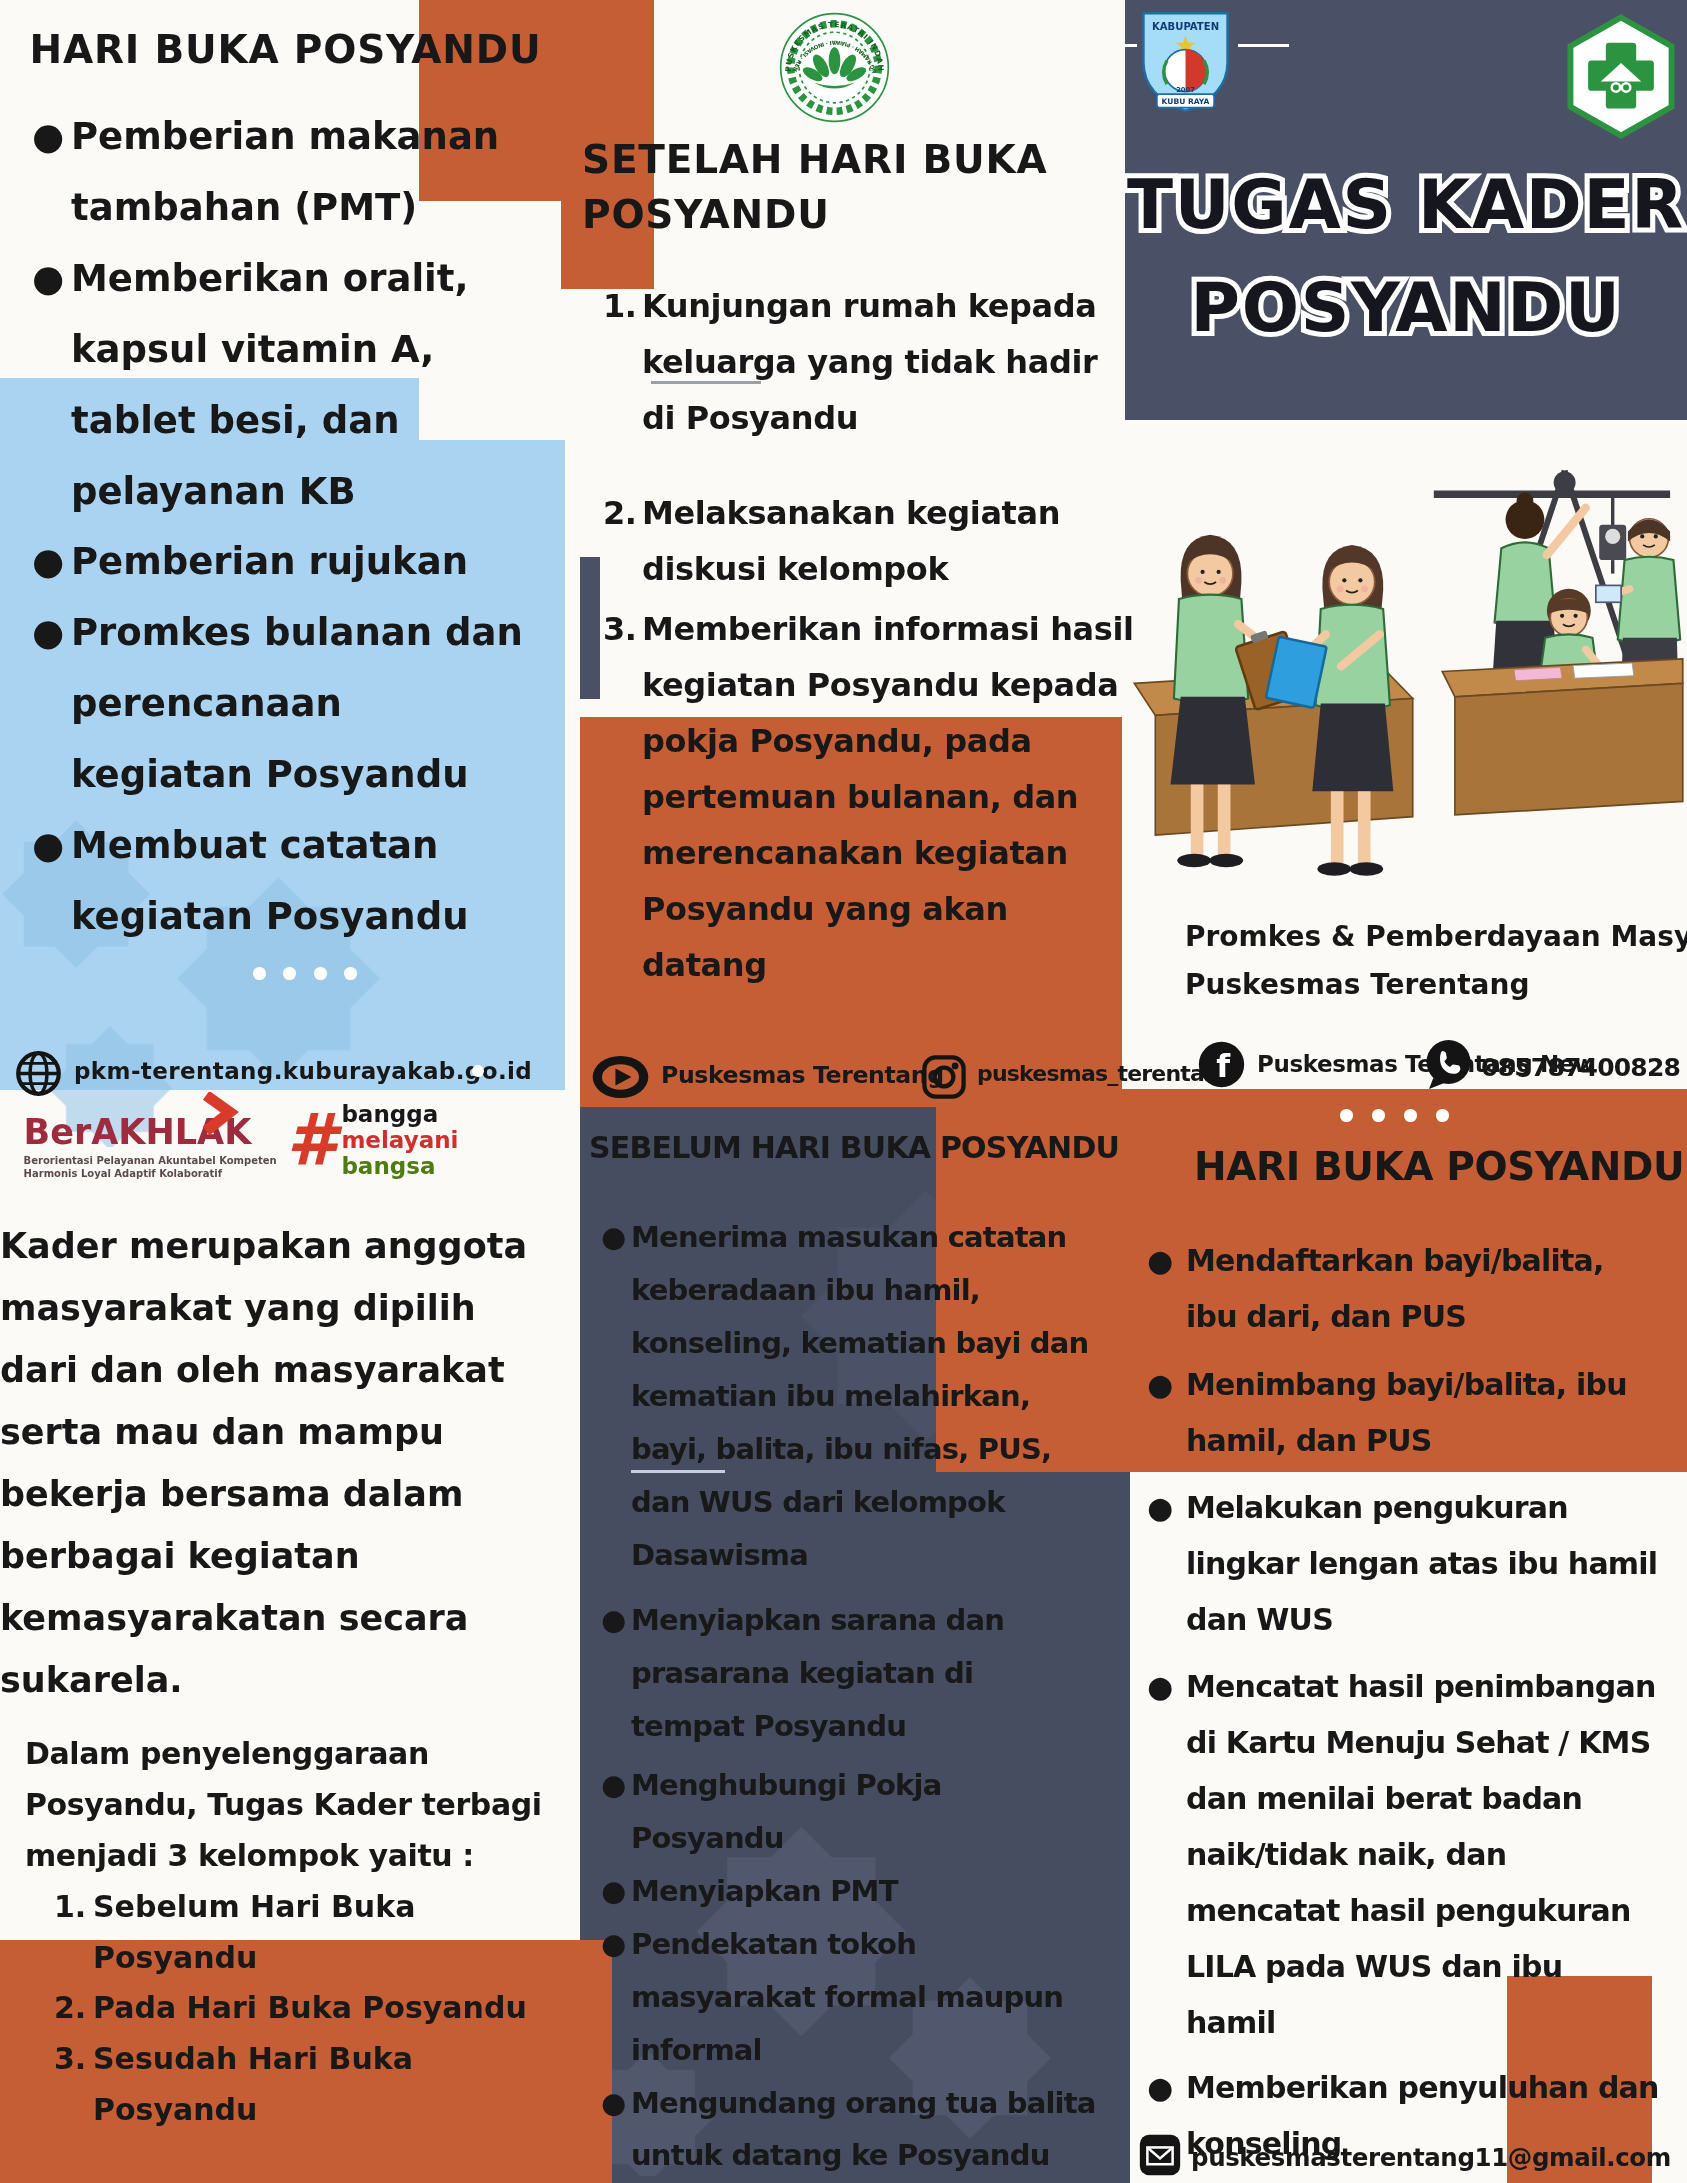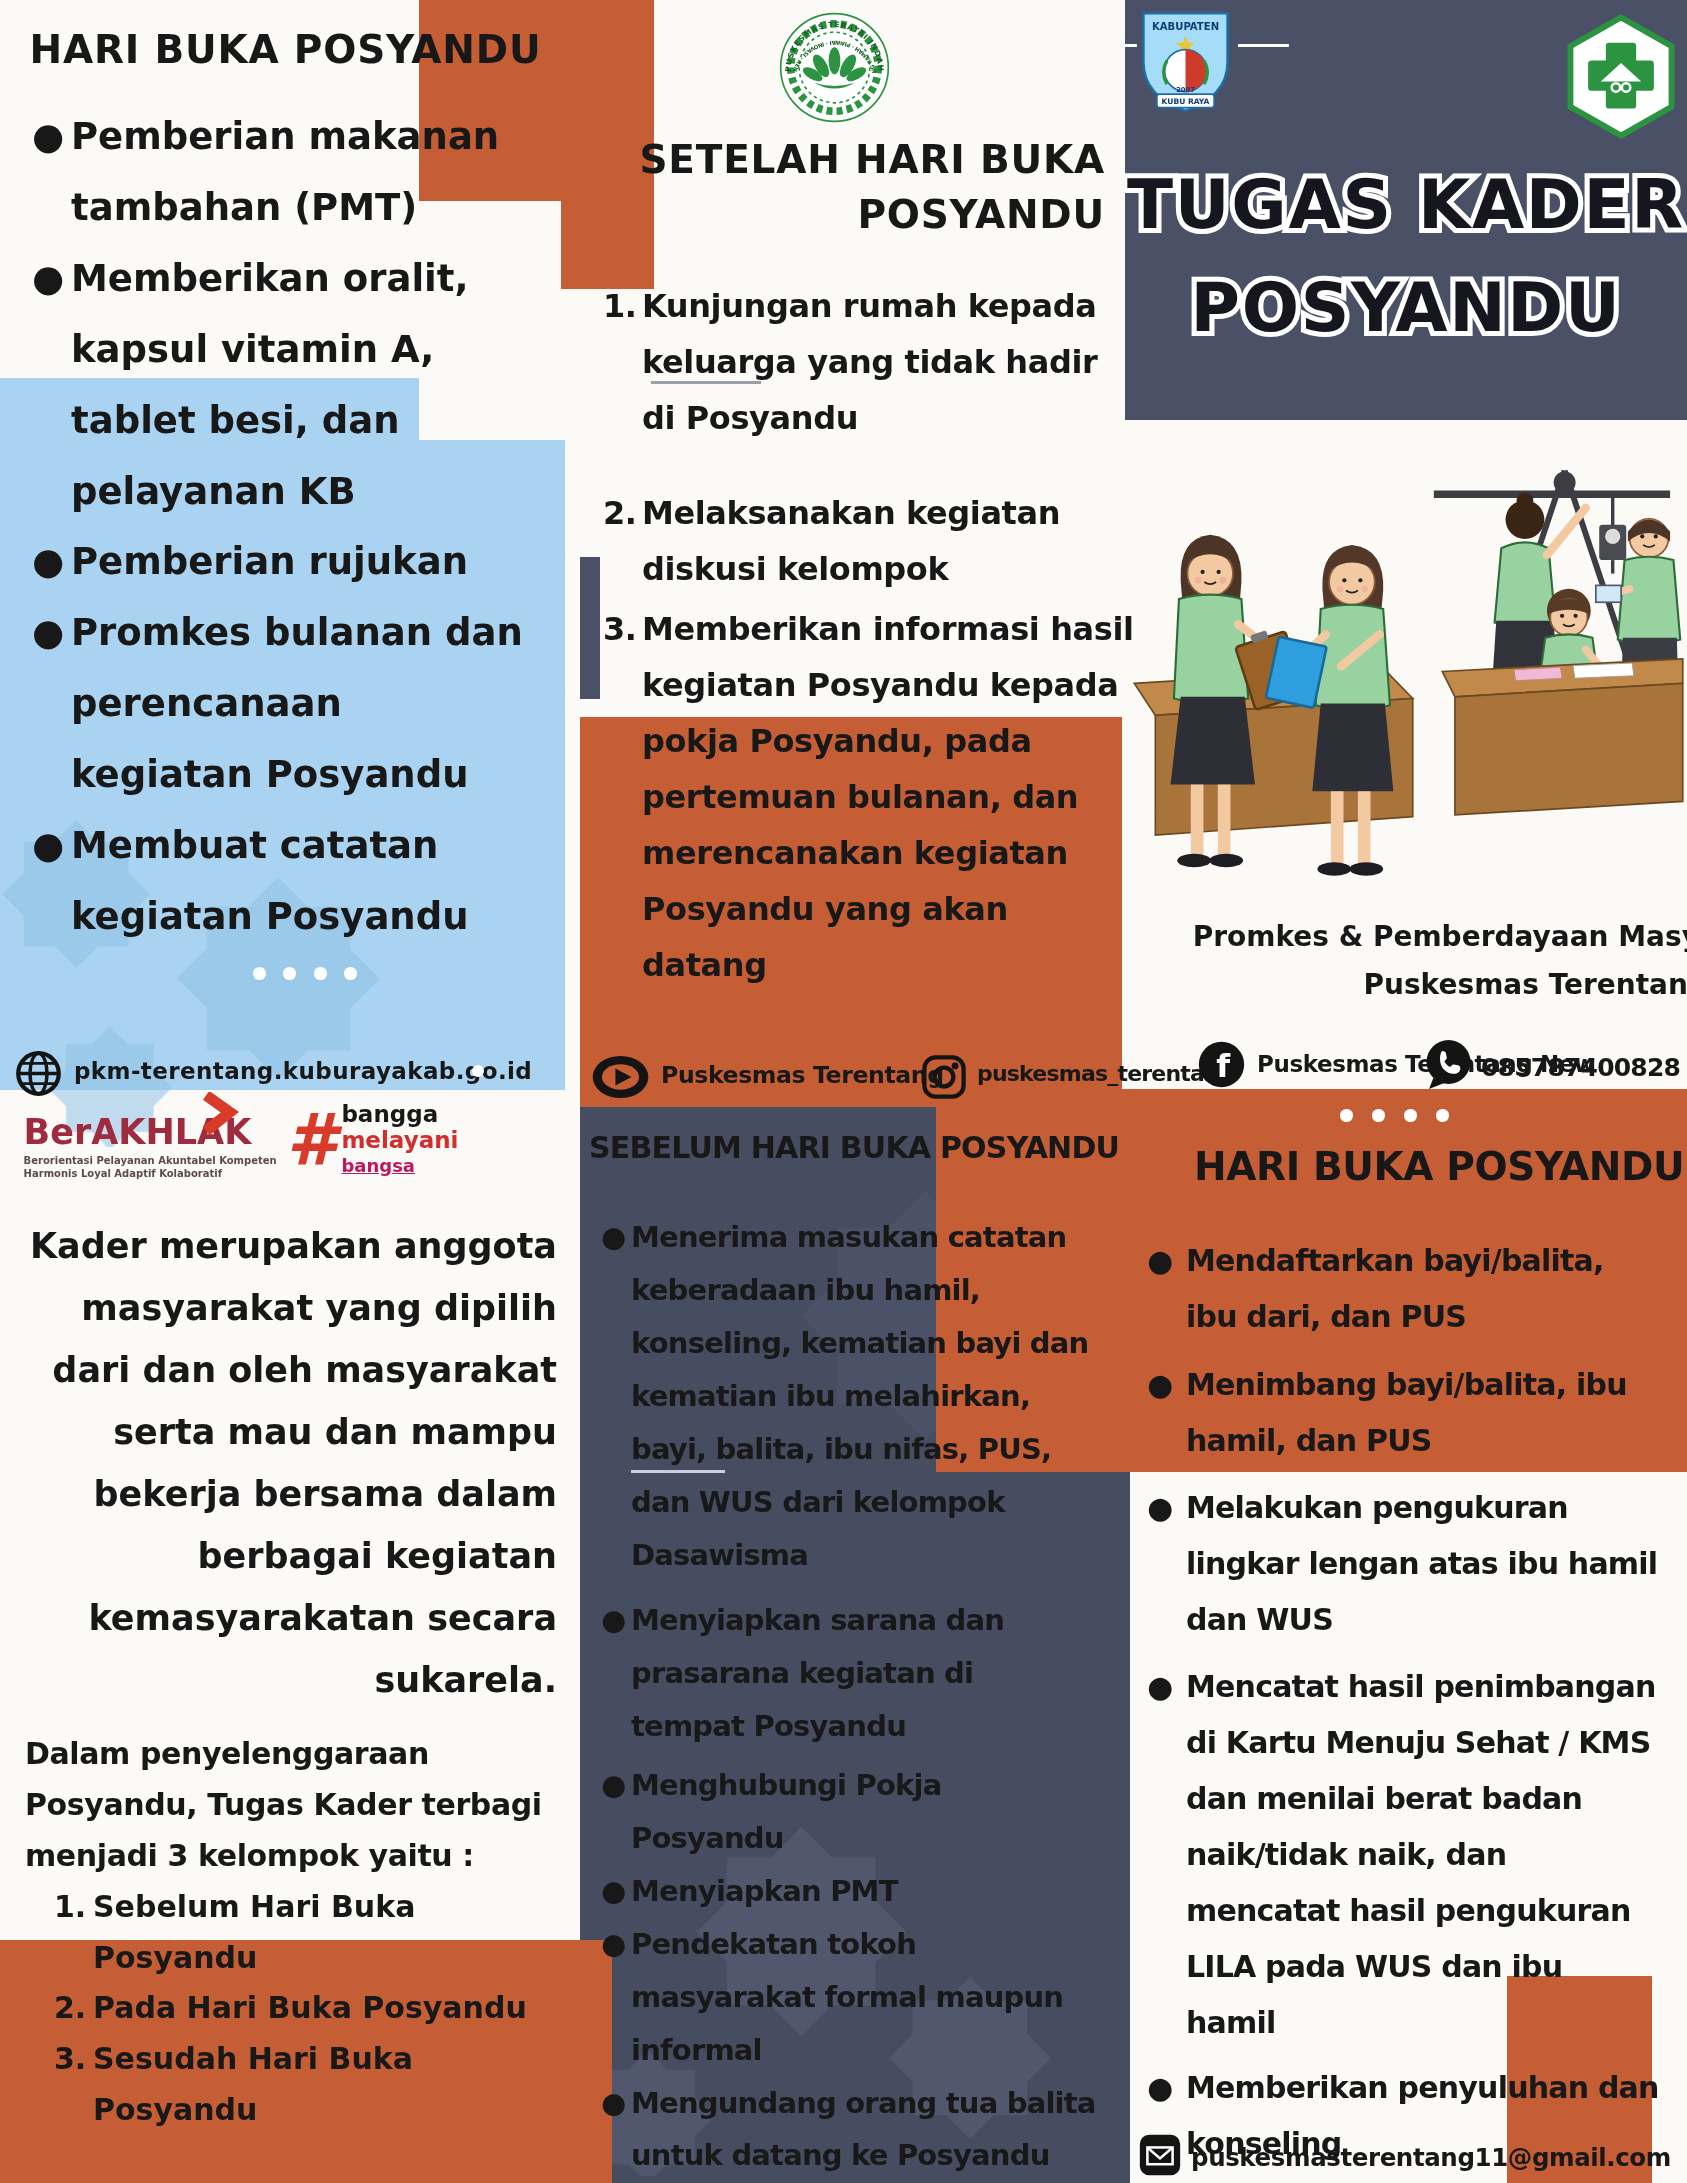--- a/index.html
+++ b/index.html
@@ -6,21 +6,21 @@
   body{width:1687px;height:2183px;font-family:"DejaVu Sans",sans-serif;background:#e9e9e9;}
   .poster{position:relative;width:1687px;height:2183px;background:#fbfaf7;overflow:hidden;}
   .abs{position:absolute;}
   .pre{white-space:pre;}
   .blk{position:absolute;}
   .txt{color:#181818;font-weight:700;}
   .bullet{position:absolute;display:flex;}
   .bullet .dot{flex:0 0 39px;font-weight:700;color:#181818;}
   .bullet .num{flex:0 0 39px;font-weight:700;color:#181818;}
   .wdot{position:absolute;background:#ffffff;border-radius:50%;}
-  .center{text-align:right;}
+  .center{text-align:left;}
   svg text{font-family:"DejaVu Sans",sans-serif;}
 </style>
 </head>
 <body>
 
 <div class="poster">
 
   <div class="blk" style="left:0;top:378px;width:419px;height:712px;background:#A9D3F0;"></div>
   <div class="blk" style="left:419px;top:440px;width:146px;height:650px;background:#A9D3F0;"></div>
 
@@ -130,21 +130,21 @@
   </div>
   <svg class="abs" style="left:201px;top:1092px;" width="39" height="44" viewBox="0 0 46 52">
     <polyline points="6,4 34,24 6,46" fill="none" stroke="#D93B2B" stroke-width="13"></polyline>
   </svg>
 
   <div class="abs" style="left:287px;top:1101px;">
     <span style="font-size:71px;font-weight:700;font-style:italic;color:#D93B2B;float:left;line-height:78px;">#</span>
     <span style="float:left;margin-left:5px;">
       <span style="display:block;font-size:23px;font-weight:700;color:#181818;line-height:26px;">bangga</span>
       <span style="display:block;font-size:23px;font-weight:700;color:#D22E2E;line-height:26px;">melayani</span>
-      <span style="display:block;font-size:18px;font-weight:700;color:#be185d;line-height:26px;text-decoration:underline;">bangsa</span>
+      <span style="display:block;font-size:23px;font-weight:700;color:#4d7c0f;line-height:26px;">bangsa</span>
     </span>
   </div>
 
   <div class="abs txt pre center" style="left:0;top:1215px;width:557px;font-size:35px;line-height:62px;">Kader merupakan anggota
 masyarakat yang dipilih
 dari dan oleh masyarakat
 serta mau dan mampu
 bekerja bersama dalam
 berbagai kegiatan
 kemasyarakatan secara

